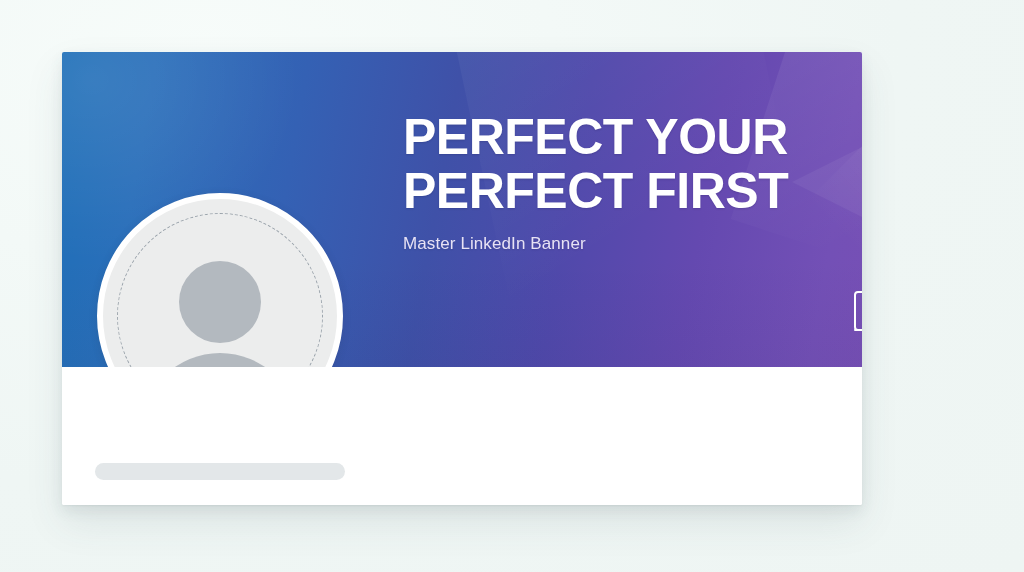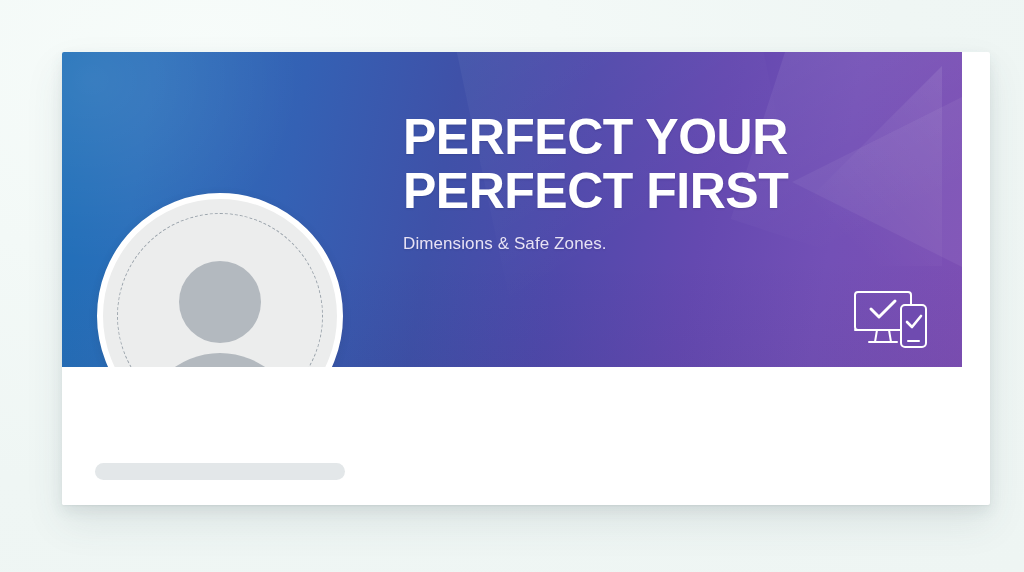--- a/index.html
+++ b/index.html
@@ -22,21 +22,21 @@
     inset: 0;
     background:
       radial-gradient(ellipse at 20% 10%, #f7fcfa 0%, #eff6f4 60%, #eef5f3 100%);
   }
 
   
   #profile-card {
     position: absolute;
     left: 62px;
     top: 52px;
-    width: 928px;
+    width: 800px;
     height: 453px;
     background: #ffffff;
     border-radius: 2px;
     box-shadow:
       0 1px 2px rgba(60,80,90,0.06),
       0 6px 14px rgba(60,80,90,0.09),
       0 18px 38px rgba(60,80,90,0.10);
     overflow: hidden;
   }
 
@@ -222,21 +222,21 @@
     <div class="facet" id="facet-tr-dark"></div>
     <div class="facet" id="facet-right-wedge"></div>
     <div class="facet" id="facet-bottom-shade"></div>
 
     <div id="banner-copy">
       <h1 id="headline">
         <span class="hl-line">PERFECT YOUR</span>
         <span class="hl-line">PERFECT FIRST</span>
       </h1>
       <p id="subhead">
-        <span class="sub-line">Dimensions &amp; Safe Zones.</span>
+        <span class="sub-line">Master LinkedIn Banner</span>
       </p>
     </div>
 
     <div id="device-icon">
       <svg width="78" height="60" viewBox="0 0 78 60" fill="none" stroke="#ffffff" stroke-width="2" stroke-linecap="round" stroke-linejoin="round">
 
         <rect x="3" y="3" rx="3" ry="3" width="56" height="38"></rect>
 
         <line x1="3" y1="41" x2="59" y2="41"></line>
 

